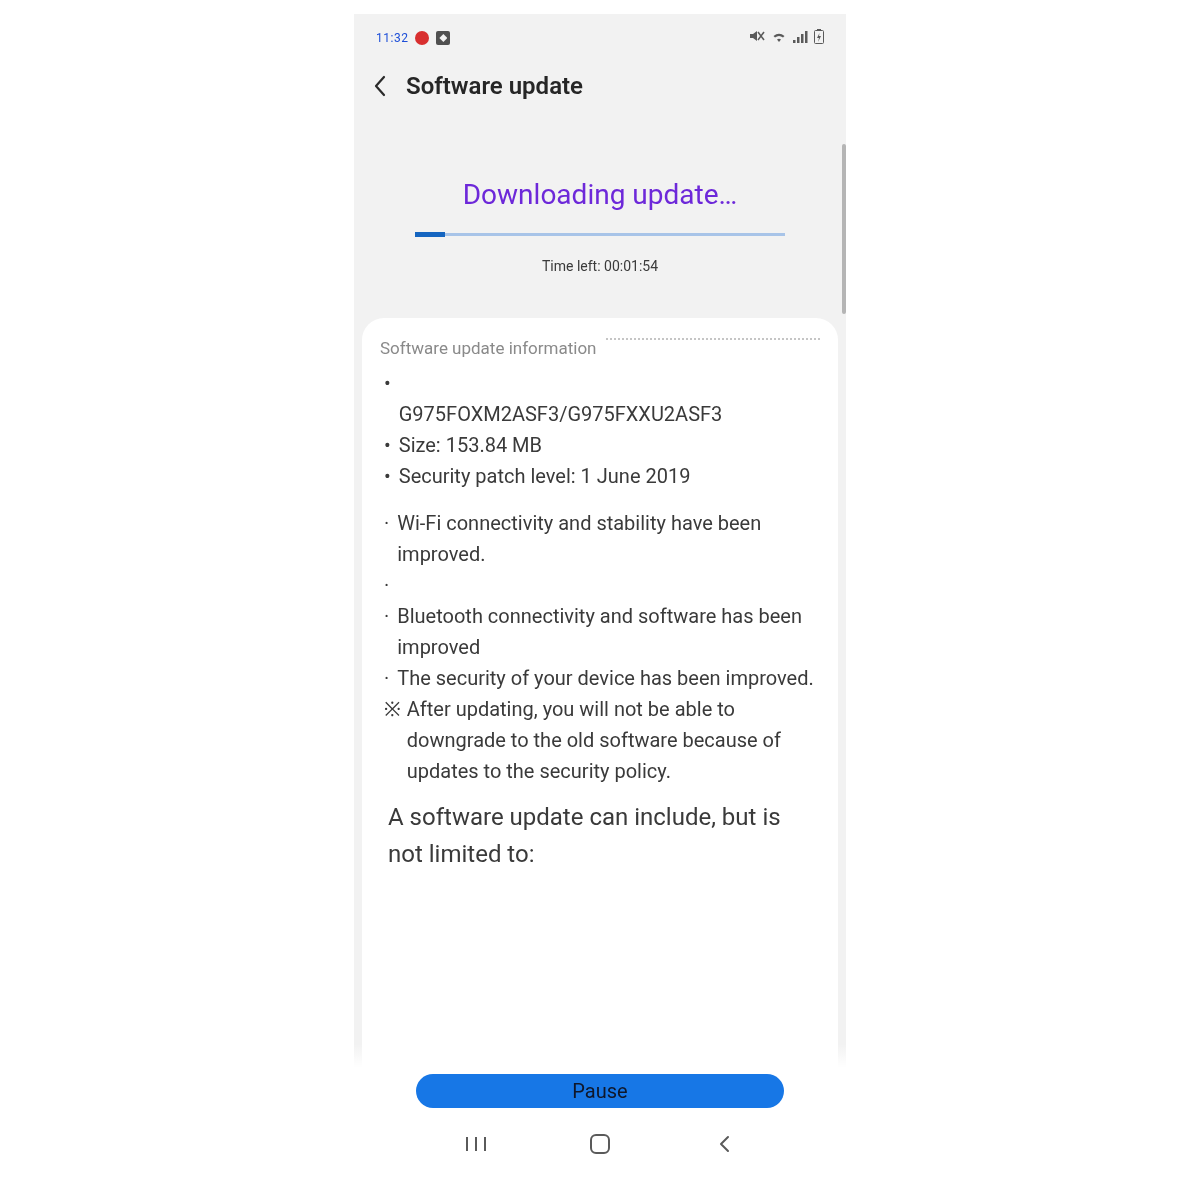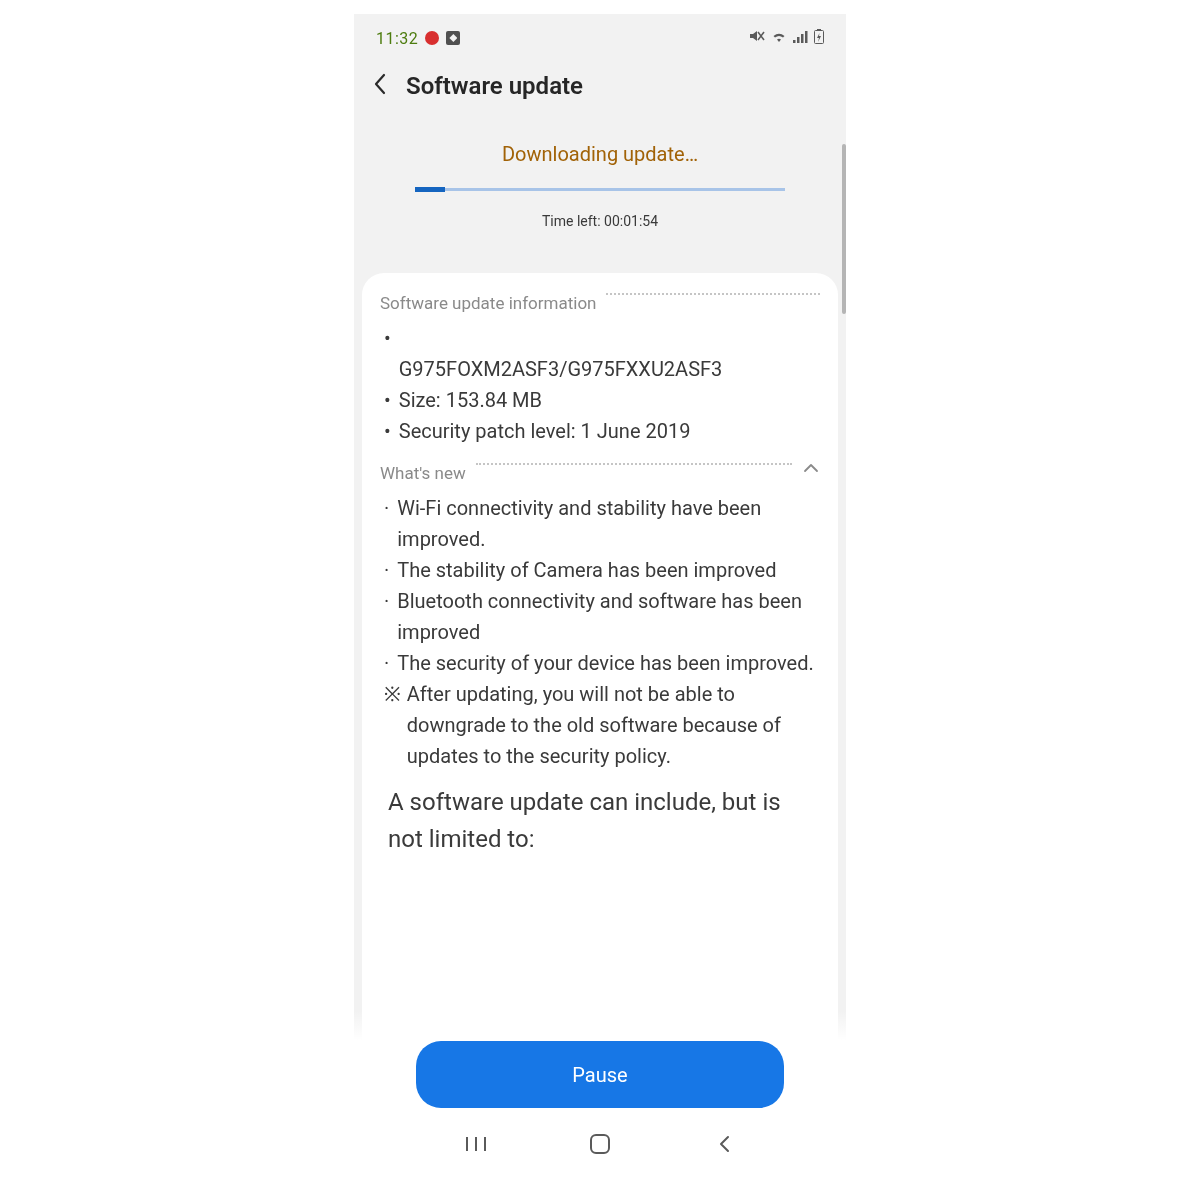--- a/index.html
+++ b/index.html
@@ -50,22 +50,22 @@
       display: flex;
       align-items: center;
       gap: 7px;
     }
     .status-right {
       display: flex;
       align-items: center;
       gap: 6px;
     }
     .clock {
-      color: #4d7c0f;
-      font-size: 16px;
+      color: #1d4ed8;
+      font-size: 12px;
       letter-spacing: 0.5px;
     }
     .red-dot {
       width: 14px;
       height: 14px;
       background: #d82f2f;
       border-radius: 50%;
     }
     .small-square {
       width: 14px;
@@ -80,20 +80,21 @@
       inset:3px;
       background:#f2f2f2;
       clip-path: polygon(50% 0, 100% 50%, 50% 100%, 0 50%);
     }
     .status-icon {
       color: #5a5a5a;
       font-size: 15px;
     }
     .header {
       display: flex;
+      align-items: center;
       padding: 18px 14px 16px 14px;
       gap: 14px;
     }
     .back-chevron {
       width: 24px;
       height: 24px;
       display: flex;
       align-items: center;
       justify-content: center;
       cursor: pointer;
@@ -102,23 +103,24 @@
     .header-title {
       font-size: 24px;
       font-weight: 600;
       color: #262626;
     }
     .download-section {
       padding: 26px 40px 32px 40px;
       text-align: center;
     }
     .download-title {
-      font-size: 20px;
-      color: #a16207;
+      font-size: 28px;
+      color: #6d28d9;
       margin-bottom: 22px;
+      margin-top: 36px;
     }
     .progress-track {
       width: 370px;
       height: 3px;
       background: #a8c4e8;
       margin: 0 auto 22px auto;
       position: relative;
     }
     .progress-fill {
       position: absolute;
@@ -190,24 +192,24 @@
       left: 0;
       right: 0;
       padding: 0 0 14px 0;
       background: linear-gradient(to bottom, rgba(255,255,255,0) 0%, #fff 18%);
       display: flex;
       flex-direction: column;
       align-items: center;
     }
     .pause-btn {
       width: 368px;
-      height: 67px;
+      height: 34px;
       background: #1777e6;
       border-radius: 25px;
-      color: #ffffff;
+      color: #0f172a;
       font-size: 20px;
       display: flex;
       align-items: center;
       justify-content: center;
       cursor: pointer;
       margin-bottom: 20px;
       margin-top: 30px;
     }
     .nav-bar {
       width: 100%;
@@ -302,37 +304,27 @@
       <div class="bullet-row">
         <span class="bullet-dot">•</span>
         <span>Size: 153.84 MB</span>
       </div>
       <div class="bullet-row">
         <span class="bullet-dot">•</span>
         <span>Security patch level: 1 June 2019</span>
       </div>
     </div>
 
-    <div class="section-header">
-      <span>What's new</span>
-      <div class="dotted-line"></div>
-      <div class="chevron-up">
-        <svg viewBox="0 0 16 10">
-            <path d="M2 8 L8 2 L14 8" fill="none" stroke="#8a8a8a" stroke-width="1.8" stroke-linecap="round" stroke-linejoin="round"></path>
-          </svg>
-      </div>
-    </div>
     <div class="whats-new-list">
       <div class="bullet-row">
         <span>·</span>
         <span>Wi-Fi connectivity and stability have been improved.</span>
       </div>
       <div class="bullet-row">
         <span>·</span>
-        <span>The stability of Camera has been improved</span>
       </div>
       <div class="bullet-row">
         <span>·</span>
         <span>Bluetooth connectivity and software has been improved</span>
       </div>
       <div class="bullet-row">
         <span>·</span>
         <span>The security of your device has been improved.</span>
       </div>
       <div class="note-row">

